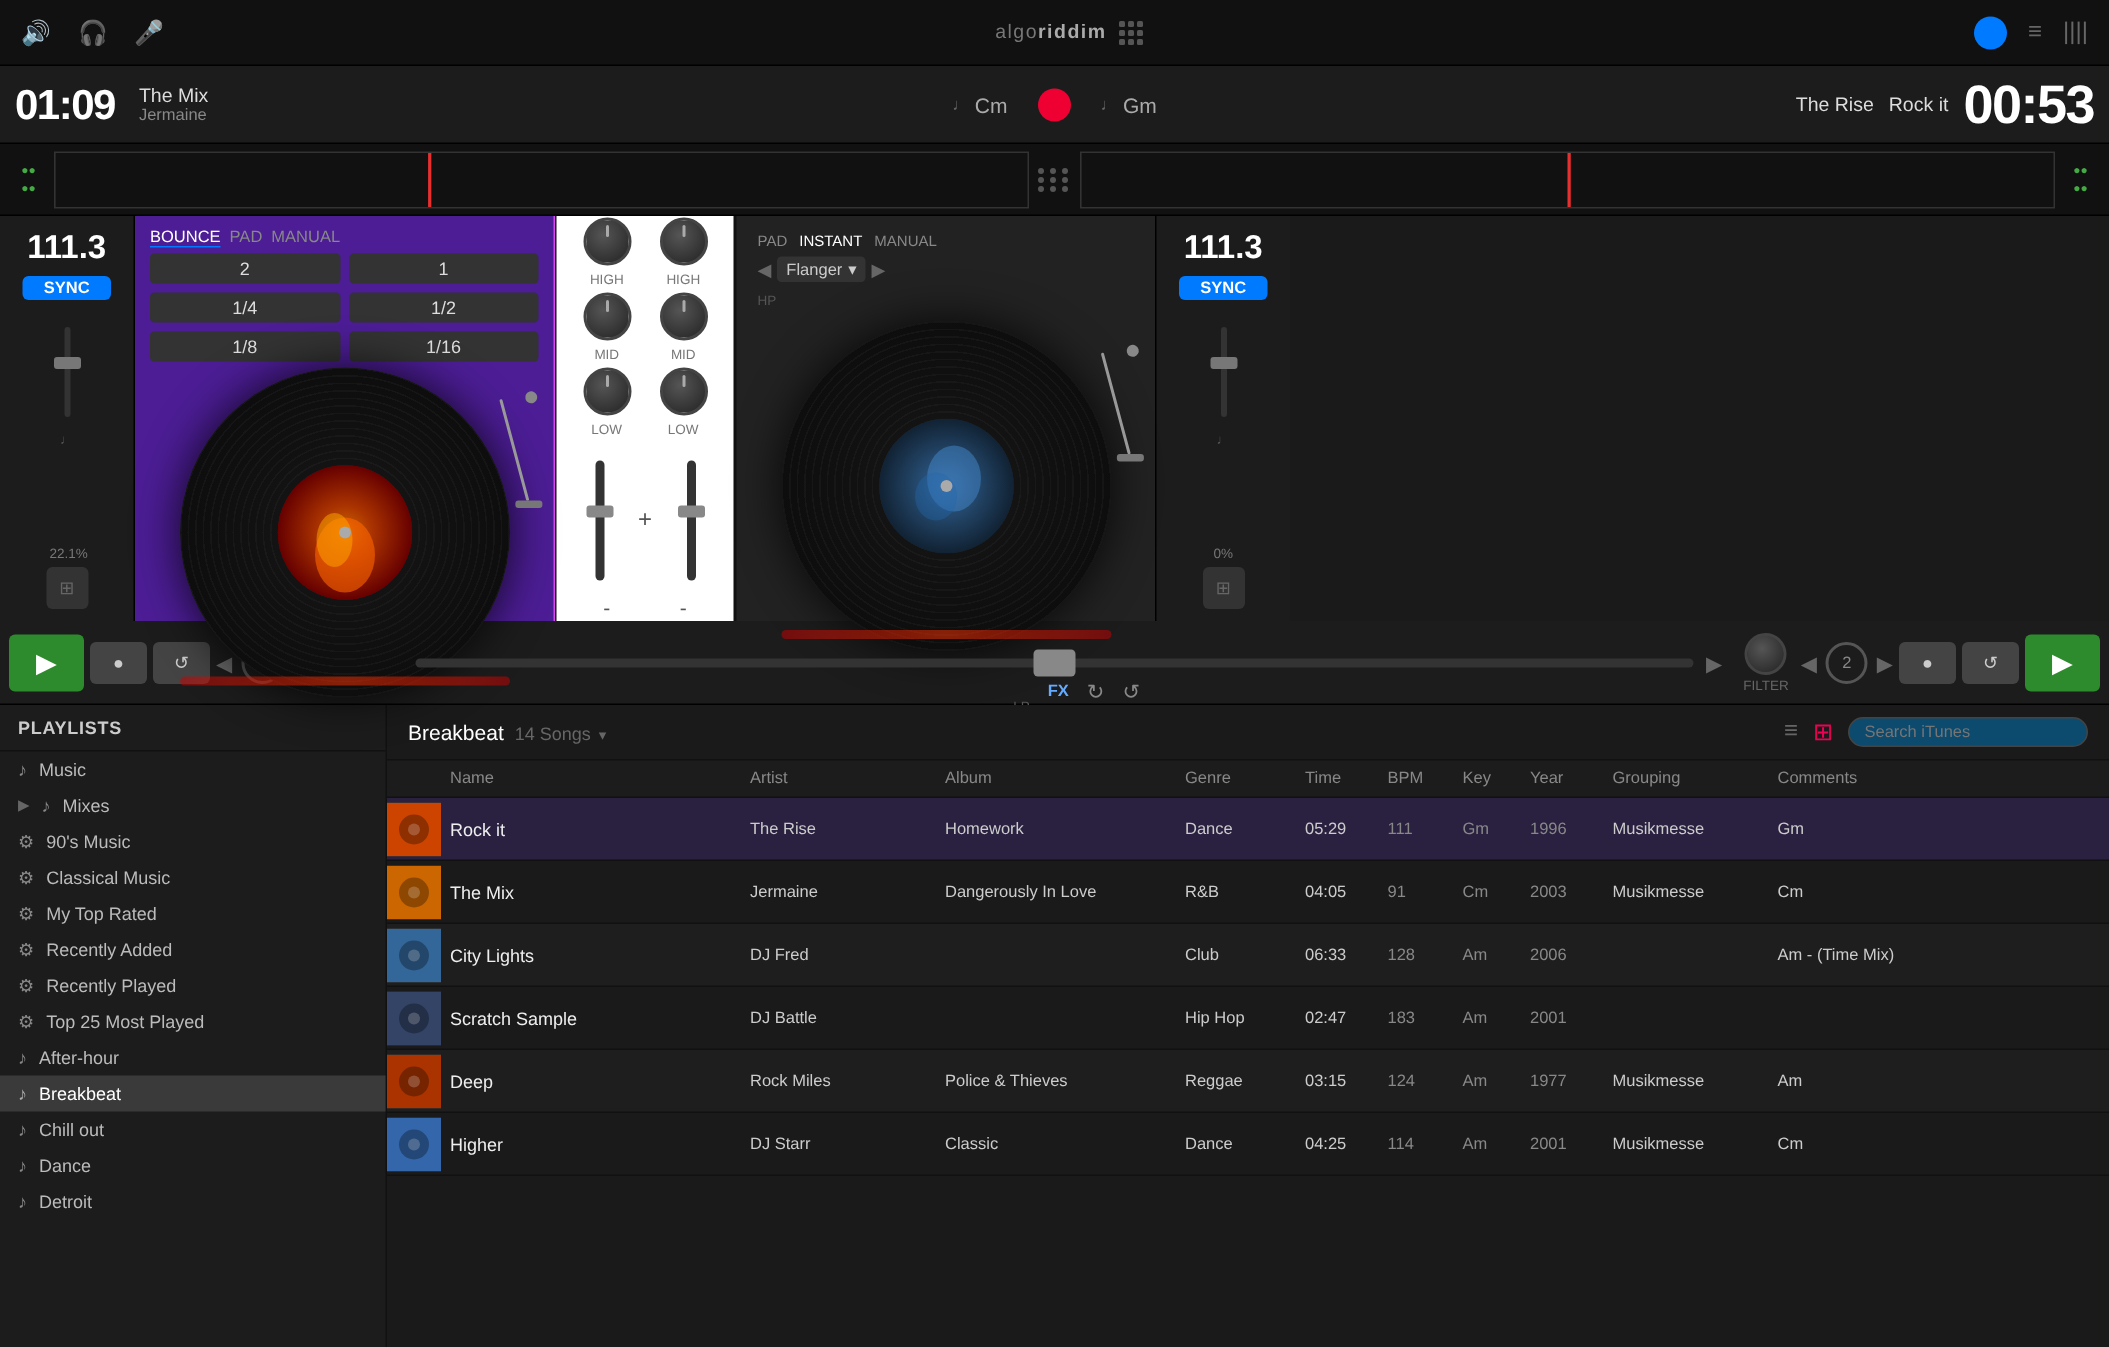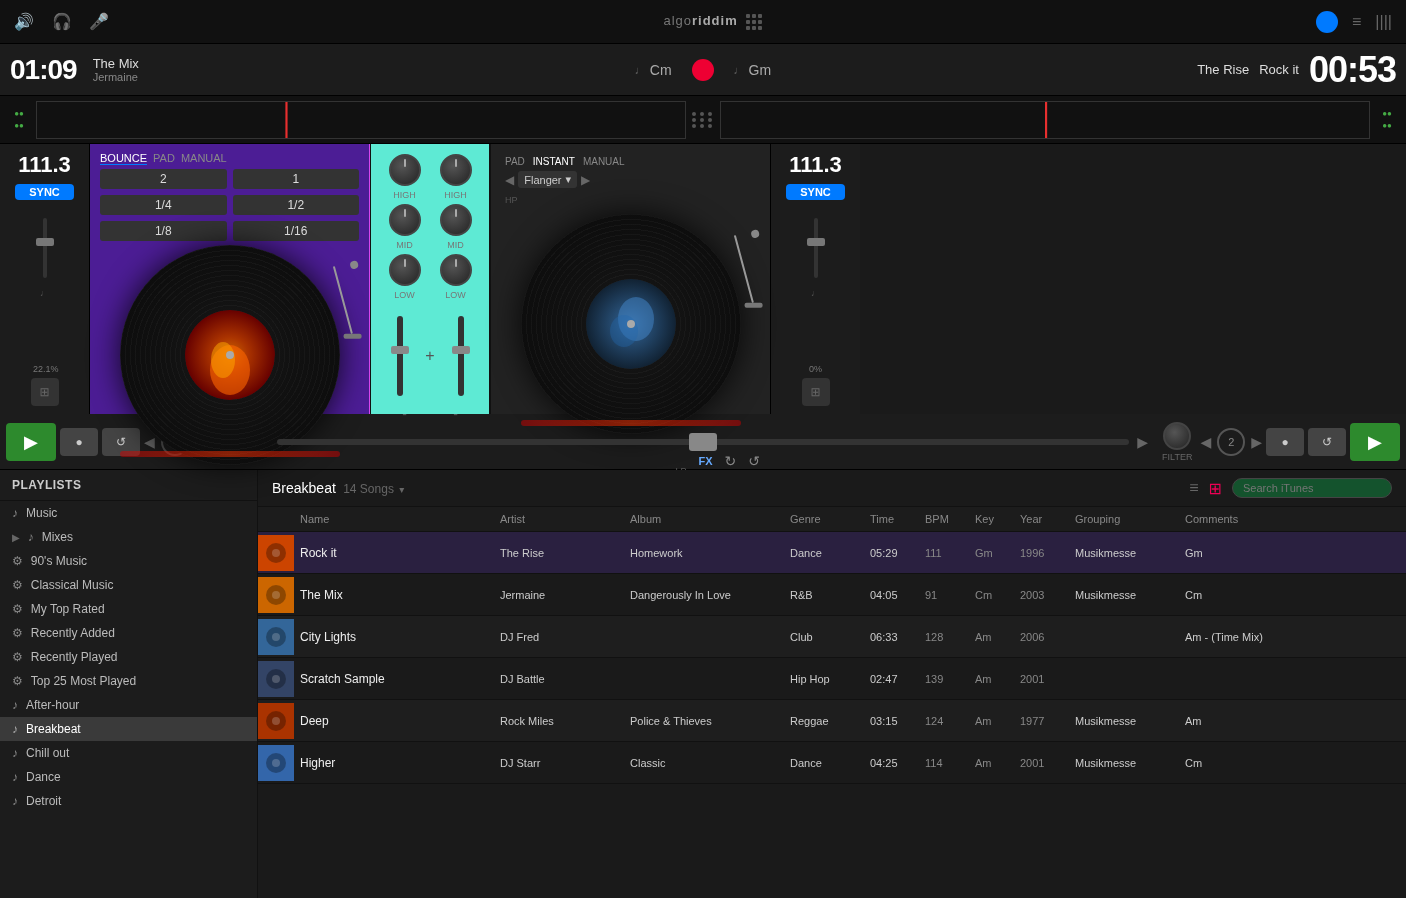--- a/index.html
+++ b/index.html
@@ -31,21 +31,21 @@
     .waveform-right { flex: 1; height: 38px; background: linear-gradient(to right, #2a2a2a, #1a1a1a); position: relative; overflow: hidden; border: 1px solid #333; }
     .waveform-mid-controls { width: 30px; display: flex; flex-direction: column; align-items: center; justify-content: center; gap: 3px; }
     .waveform-dot-grid { display: grid; grid-template-columns: repeat(3,6px); gap: 2px; }
     .waveform-dot { width: 4px; height: 4px; background: #555; border-radius: 50%; }
 
     
     .dj-area { display: flex; height: 270px; background: #1a1a1a; }
     .dj-left-panel { width: 90px; background: #1c1c1c; display: flex; flex-direction: column; align-items: center; padding: 8px 6px; gap: 6px; border-right: 1px solid #000; }
     .bpm-display { font-size: 22px; font-weight: bold; color: #fff; }
     .sync-btn { background: #007aff; color: #fff; border: none; border-radius: 4px; padding: 2px 14px; font-size: 11px; font-weight: bold; cursor: pointer; }
-    .dj-center-controls { width: 120px; background: #5eead4; display: flex; flex-direction: column; align-items: center; justify-content: flex-start; padding: 10px 8px; gap: 10px; border-left: 1px solid #111; border-right: 1px solid #111; }
+    .dj-center-controls { width: 120px; background: #ffffff; display: flex; flex-direction: column; align-items: center; justify-content: center; padding: 10px 8px; gap: 10px; border-left: 1px solid #111; border-right: 1px solid #111; }
     .dj-right-panel { width: 90px; background: #1c1c1c; display: flex; flex-direction: column; align-items: center; padding: 8px 6px; gap: 6px; border-left: 1px solid #000; }
     .loop-tabs { display: flex; gap: 6px; margin-bottom: 4px; }
     .loop-tab { color: #888; font-size: 11px; cursor: pointer; }
     .loop-tab.active { color: #fff; border-bottom: 1px solid #007aff; }
     .loop-grid { display: grid; grid-template-columns: 1fr 1fr; gap: 4px; text-align: center; }
     .loop-btn { color: #ddd; font-size: 12px; background: #333; border-radius: 3px; padding: 3px 8px; cursor: pointer; }
     .knob { width: 32px; height: 32px; background: radial-gradient(circle at 40% 35%, #555, #222); border-radius: 50%; border: 2px solid #444; position: relative; }
     .knob::after { content: ''; position: absolute; top: 3px; left: 50%; transform: translateX(-50%); width: 2px; height: 8px; background: #aaa; border-radius: 1px; }
     .knob-label { font-size: 9px; color: #777; }
     .turntable { width: 240px; height: 240px; border-radius: 50%; background: radial-gradient(circle, #1a1a1a 0%, #111 40%, #0a0a0a 100%); position: relative; display: flex; align-items: center; justify-content: center; box-shadow: 0 0 30px rgba(0,0,0,0.8); }
@@ -80,21 +80,21 @@
     .sidebar { width: 258px; background: #1c1c1c; border-right: 1px solid #111; display: flex; flex-direction: column; }
     .sidebar-header { padding: 8px 12px; color: #ccc; font-size: 12px; font-weight: 600; letter-spacing: 0.5px; border-bottom: 1px solid #111; }
     .sidebar-item { display: flex; align-items: center; gap: 8px; padding: 5px 12px; cursor: pointer; color: #bbb; font-size: 12px; }
     .sidebar-item.active { background: #3a3a3a; color: #fff; }
 
     
     .content-area { flex: 1; display: flex; flex-direction: column; background: #1a1a1a; }
     .content-header { display: flex; align-items: center; justify-content: space-between; padding: 8px 14px; border-bottom: 1px solid #111; }
     .content-title { color: #fff; font-size: 14px; }
     .content-header-right { display: flex; align-items: center; gap: 10px; }
-    .search-box { background: #14532d; border: 1px solid #444; border-radius: 12px; padding: 3px 10px; color: #aaa; font-size: 11px; width: 160px; }
+    .search-box { background: #0c4a6e; border: 1px solid #444; border-radius: 12px; padding: 3px 10px; color: #aaa; font-size: 11px; width: 160px; }
 
     
     .track-table { flex: 1; overflow-y: auto; }
     .track-table-header { display: grid; grid-template-columns: 36px 200px 130px 160px 80px 55px 50px 45px 55px 110px 100px; gap: 0; background: #1c1c1c; border-bottom: 1px solid #111; padding: 4px 0; }
     .table-th { color: #888; font-size: 11px; padding: 2px 6px; }
     .track-row { display: grid; grid-template-columns: 36px 200px 130px 160px 80px 55px 50px 45px 55px 110px 100px; gap: 0; border-bottom: 1px solid #111; align-items: center; cursor: pointer; min-height: 42px; }
     .track-row:nth-child(odd) { background: #1e1e1e; }
     .track-row:nth-child(even) { background: #1a1a1a; }
     .track-row.playing { background: #2a2040; }
     .track-thumb { width: 36px; height: 36px; object-fit: cover; background: #333; display: flex; align-items: center; justify-content: center; overflow: hidden; }
@@ -640,21 +640,21 @@
     <rect width="36" height="36" fill="#334466"></rect>
     <circle cx="18" cy="18" r="10" fill="rgba(0,0,0,0.3)"></circle>
     <circle cx="18" cy="18" r="4" fill="rgba(255,255,255,0.2)"></circle>
   </svg>
             </div>
     <div class="track-cell name">Scratch Sample</div>
     <div class="track-cell">DJ Battle</div>
     <div class="track-cell"></div>
     <div class="track-cell">Hip Hop</div>
     <div class="track-cell">02:47</div>
-    <div class="track-cell bpm">139</div>
+    <div class="track-cell bpm">183</div>
     <div class="track-cell key">Am</div>
     <div class="track-cell year">2001</div>
     <div class="track-cell"></div>
     <div class="track-cell"></div>
   </div>
           <div class="track-row">
     <div class="track-thumb">
               <svg width="36" height="36" viewBox="0 0 36 36">
     <rect width="36" height="36" fill="#aa3300"></rect>
     <circle cx="18" cy="18" r="10" fill="rgba(0,0,0,0.3)"></circle>

